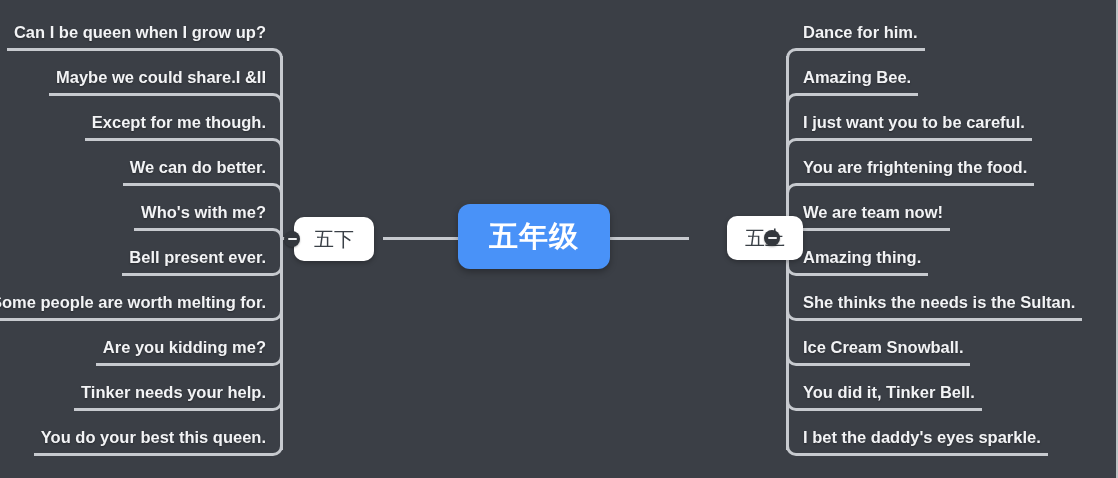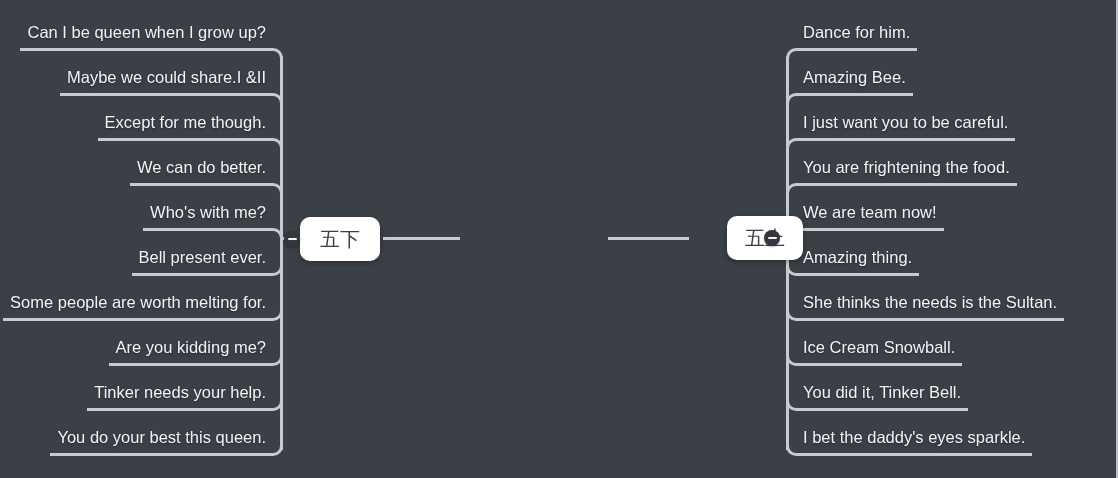--- a/index.html
+++ b/index.html
@@ -26,21 +26,21 @@
     align-items:flex-end;
   }
   .leaf-col.left  .leaf-row{justify-content:flex-end;}
   .leaf-col.right .leaf-row{justify-content:flex-start;}
 
   .leaf-label{
     display:inline-block;
     white-space:nowrap;
     color:#F2F3F5;
     font-size:16.5px;
-    font-weight:normal;
+    font-weight:bold;
     line-height:21px;
     padding:0 7px 5px 7px;
     border-bottom:3px solid #C7CACF;
     text-shadow:0 1px 2px rgba(0,0,0,.35);
     cursor:default;
   }
 
   
   .leaf-row::after{
     content:'';
@@ -100,21 +100,21 @@
     background:#4992F8;border-radius:12px;
     color:#FFFFFF;font-size:29px;font-weight:bold;
     letter-spacing:1px;
     box-shadow:0 3px 7px rgba(0,0,0,.30);
   }
   .branch-node{
     background:#FFFFFF;border-radius:10px;
     color:#3A4047;font-size:20px;
     box-shadow:0 2px 5px rgba(0,0,0,.28);
   }
-  #branch-node-left {left:300px;top:217px;width:80px;height:44px;}
+  #branch-node-left {left:294px;top:217px;width:80px;height:44px;}
   #branch-node-right{left:727px;top:216px;width:76px;height:44px;}
 
   
   .collapse-btn{
     position:absolute;width:16px;height:16px;border-radius:50%;
     background:#33373D;
     display:flex;align-items:center;justify-content:center;
     cursor:pointer;
     box-shadow:0 1px 2px rgba(0,0,0,.3);
   }
@@ -198,20 +198,23 @@
       </div>
     </div>
 
   <div class="trunk left"></div>
   <div class="trunk right"></div>
   <div class="hline" id="stub-left"></div>
   <div class="hline" id="stub-right"></div>
   <div class="hline" id="link-left"></div>
   <div class="hline" id="link-right"></div>
 
+  <div class="node" id="root-node">
+    <span>五年级</span>
+  </div>
 
   <div class="node branch-node" id="branch-node-left">
     <span>五下</span>
   </div>
 
   <div class="node branch-node" id="branch-node-right">
     <span>五上</span>
   </div>
 
   <div class="collapse-btn" id="collapse-left">

